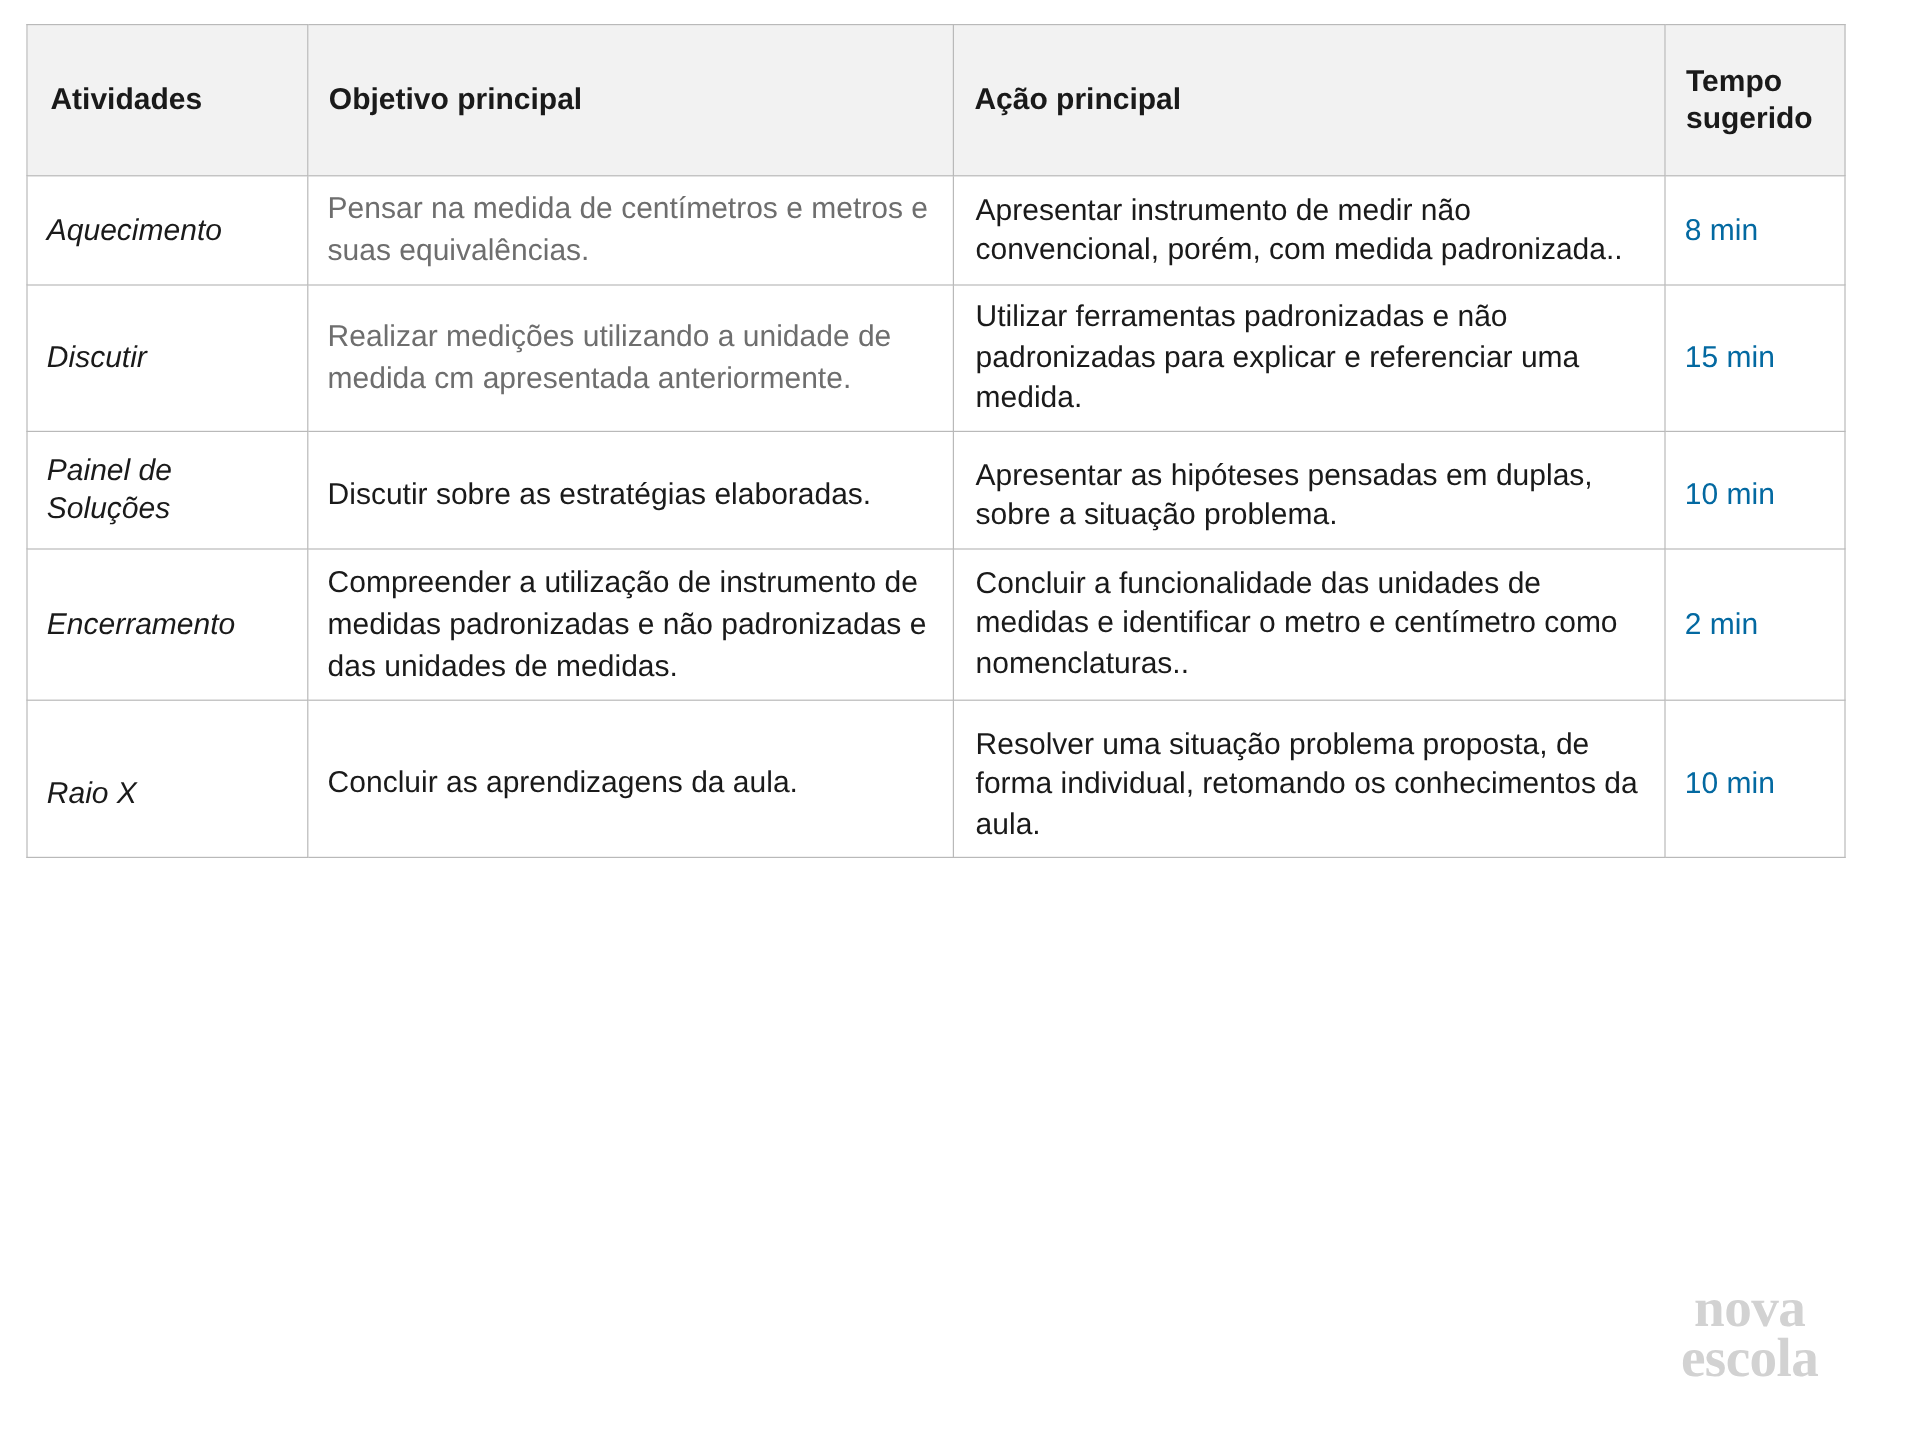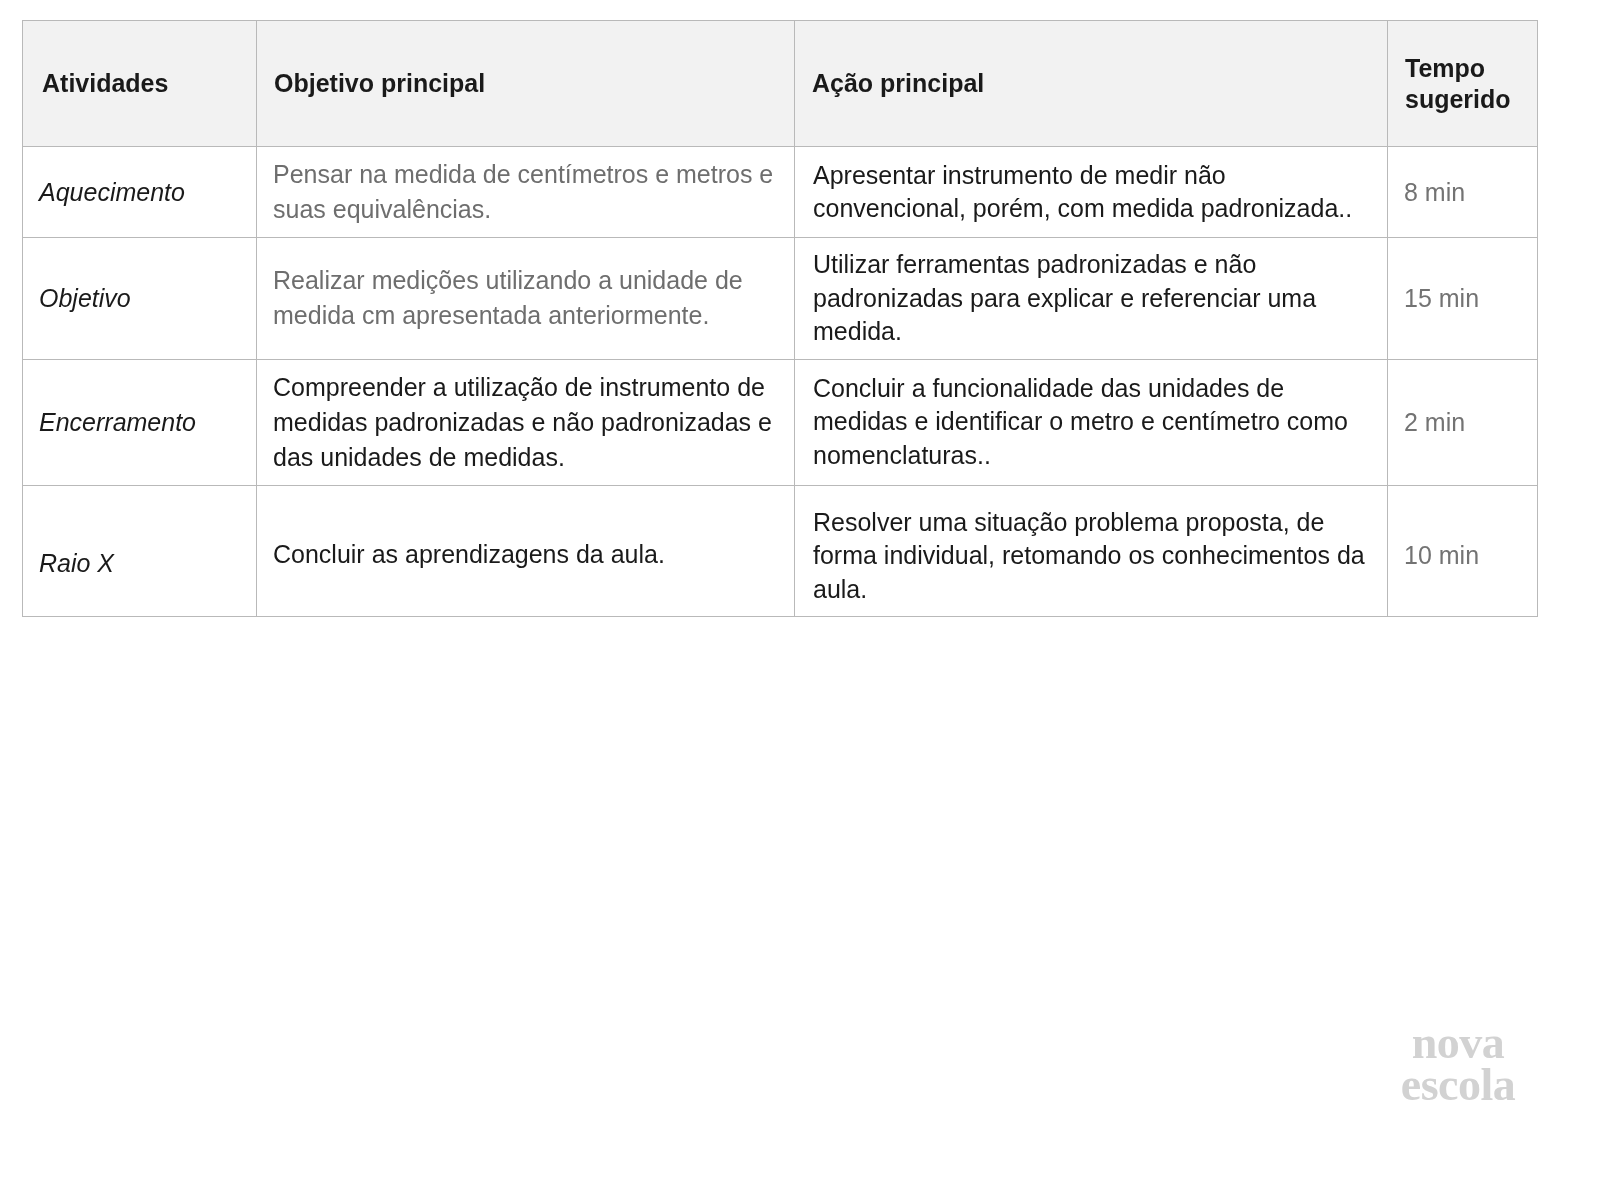--- a/index.html
+++ b/index.html
@@ -75,21 +75,21 @@
   td.objetivo.dark { color: #1a1a1a; }
   td.acao {
     font-size: 25px;
     color: #1a1a1a;
     line-height: 1.34;
     padding: 10px 16px 10px 18px;
     vertical-align: middle;
   }
   td.tempo {
     font-size: 25px;
-    color: #737373;
+    color: #0369a1;
     line-height: 1.3;
     padding: 10px 10px 10px 16px;
     vertical-align: middle;
     white-space: nowrap;
   }
   td.valign-top { vertical-align: top; padding-top: 20px; }
   td.objetivo.valign-top { padding-top: 18px; }
   td.tempo.valign-top { padding-top: 18px; }
   td.atividade.valign-lower { vertical-align: middle; padding-top: 34px; }
 
@@ -100,21 +100,21 @@
     width: 160px;
     color: #d2d2d2;
     font-family: "Liberation Serif", serif;
     font-weight: bold;
     font-size: 46px;
     line-height: 0.92;
     letter-spacing: -0.5px;
     text-align: center;
     pointer-events: none;
   }
-  .watermark .l1 { display: block; }
+  .watermark .l1 { display: block; margin-top: 47px; }
   .watermark .l2 { display: block; }
 </style>
 </head>
 <body>
 
 <div id="page">
 
   <div class="table-wrap">
     <table class="plan">
       <colgroup>
@@ -134,26 +134,32 @@
       <tbody>
 
         <tr>
           <td class="atividade">Aquecimento</td>
           <td class="objetivo gray">Pensar na medida de centímetros e metros e suas equivalências.</td>
           <td class="acao">Apresentar instrumento de medir não convencional, porém, com medida padronizada..</td>
           <td class="tempo">8 min</td>
         </tr>
 
         <tr>
-          <td class="atividade">Objetivo</td>
+          <td class="atividade">Discutir</td>
           <td class="objetivo gray">Realizar medições utilizando a unidade de medida cm apresentada anteriormente.</td>
           <td class="acao">Utilizar ferramentas padronizadas e não padronizadas para explicar e referenciar uma medida.</td>
           <td class="tempo">15 min</td>
         </tr>
 
+        <tr>
+          <td class="atividade">Painel de Soluções</td>
+          <td class="objetivo dark valign-top">Discutir sobre as estratégias elaboradas.</td>
+          <td class="acao valign-top">Apresentar as hipóteses pensadas em duplas, sobre a situação problema.</td>
+          <td class="tempo valign-top">10 min</td>
+        </tr>
 
 
         <tr>
           <td class="atividade">Encerramento</td>
           <td class="objetivo dark">Compreender a utilização de instrumento de medidas padronizadas e não padronizadas  e das unidades de medidas.</td>
           <td class="acao">Concluir  a funcionalidade das unidades de medidas e identificar o metro e centímetro como nomenclaturas..</td>
           <td class="tempo">2 min</td>
         </tr>
 
         <tr>

